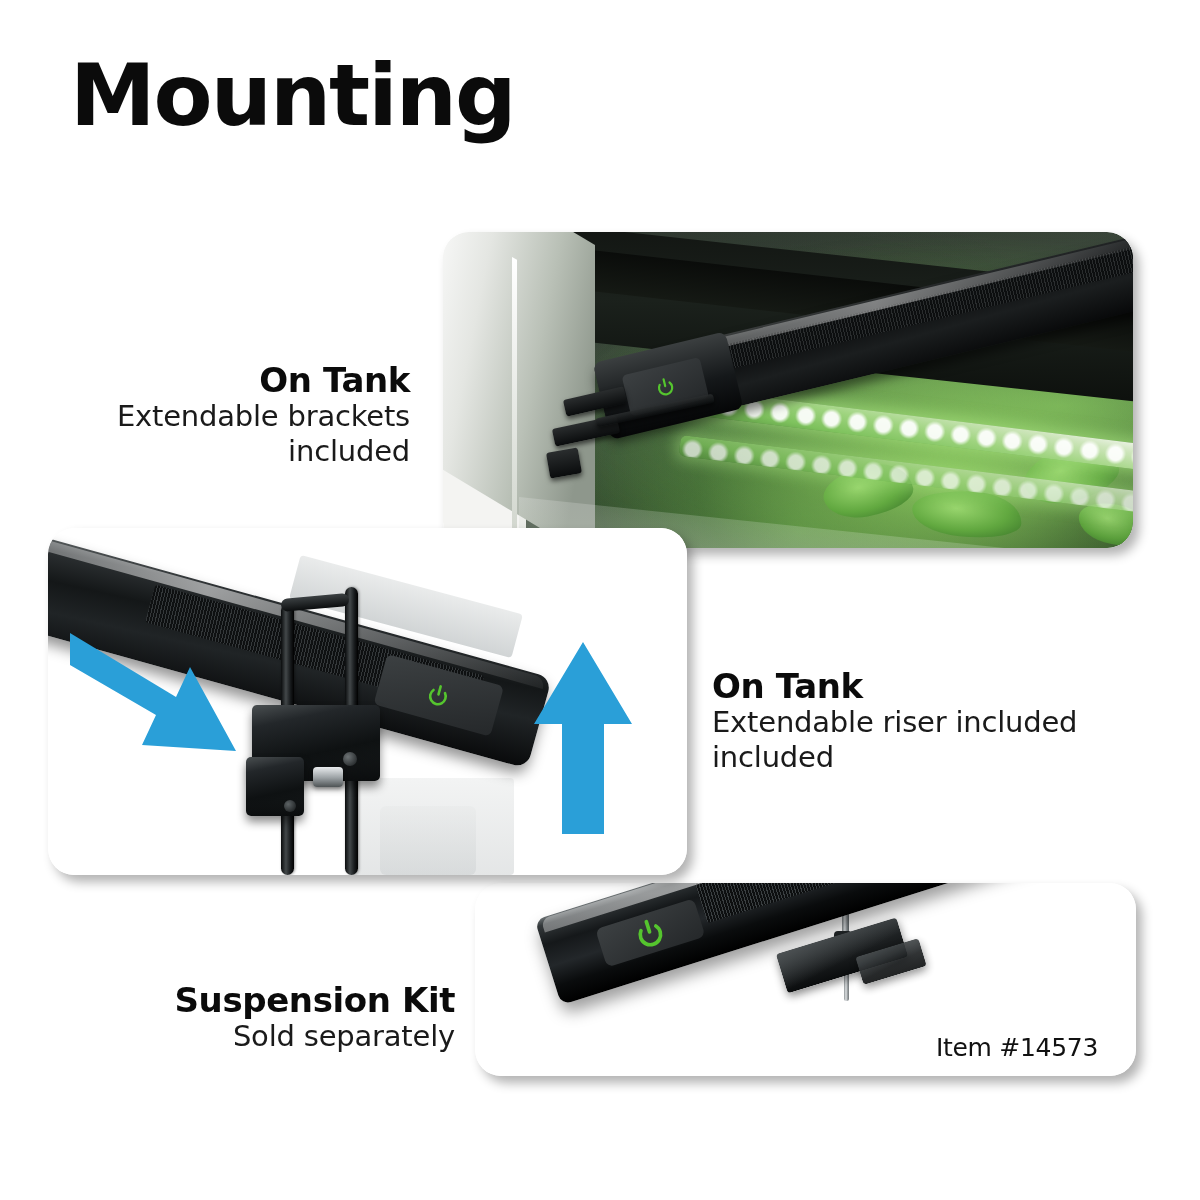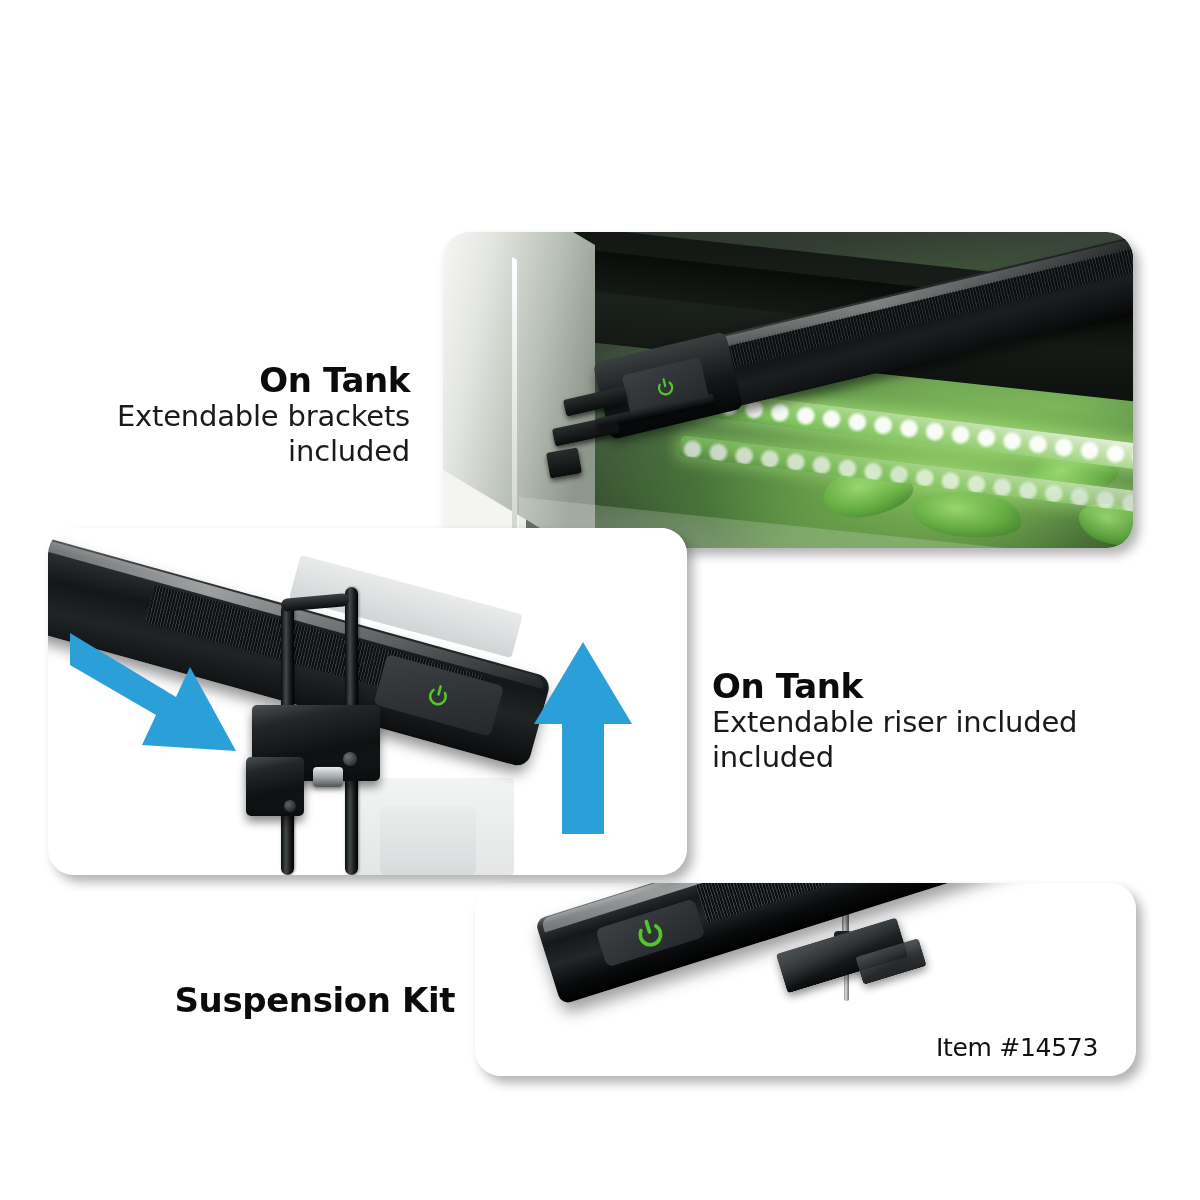--- a/index.html
+++ b/index.html
@@ -282,34 +282,36 @@
     position:absolute;
     background: linear-gradient(170deg,#4d5254,#22262800 60%), linear-gradient(180deg,#2c3032,#0a0c0d);
     border-radius:4px;
     box-shadow: 0 4px 8px rgba(0,0,0,0.45);
   }
 </style>
 </head>
 <body>
 
 <div id="title-block">
+  <span id="title-line-1">Mounting</span>
 </div>
 
 <div id="caption-on-tank-1">
   <div class="caption-heading">On Tank</div>
   <div class="caption-body">Extendable brackets included</div>
 </div>
 
 <div id="caption-on-tank-2">
   <div class="caption-heading">On Tank</div>
   <div class="caption-body">Extendable riser included included</div>
 </div>
 
 <div id="caption-suspension">
   <div class="caption-heading">Suspension Kit</div>
+  <div class="caption-body">Sold separately</div>
 </div>
 
 <div class="panel" id="panel-on-tank">
   <div class="panel-inner" aria-label="Aquarium LED light bar mounted on the rim of a planted glass tank with extendable brackets">
     <div class="tank-scene">
       <div class="tank-water"></div>
 
       <div class="plant" style="left:46%;top:16%;width:58px;height:34px;transform:rotate(-18deg);"></div>
       <div class="plant" style="left:60%;top:10%;width:46px;height:28px;transform:rotate(12deg);"></div>
       <div class="plant" style="left:74%;top:18%;width:52px;height:30px;transform:rotate(-8deg);"></div>

